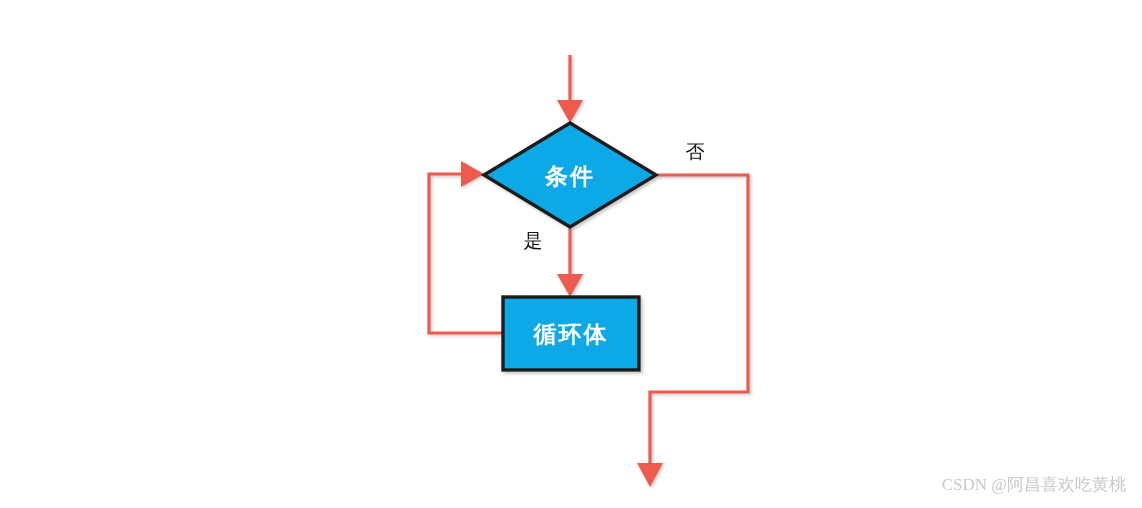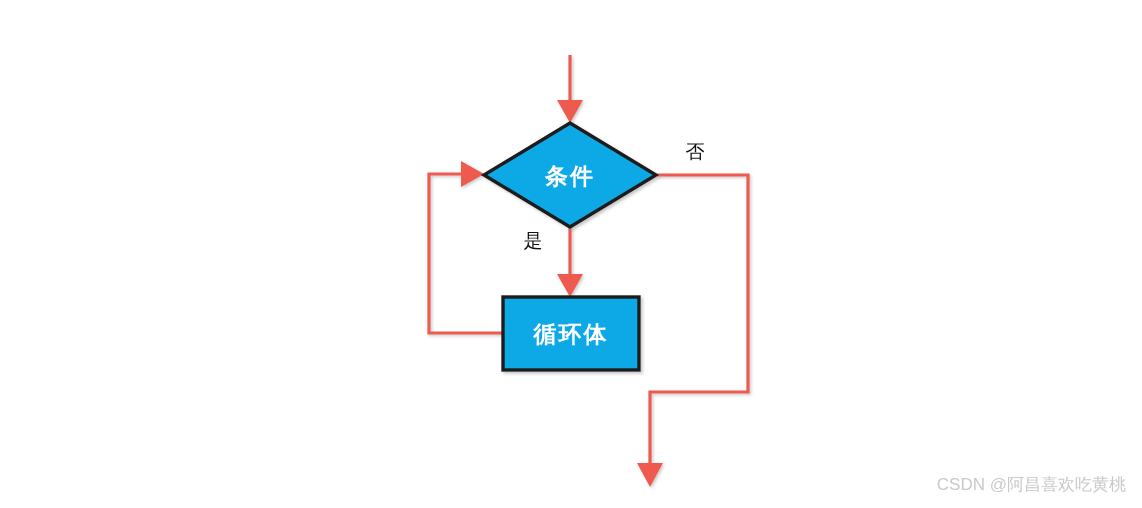--- a/index.html
+++ b/index.html
@@ -43,21 +43,21 @@
     font-weight: 400;
     text-anchor: middle;
     dominant-baseline: middle;
   }
   .watermark {
     position: absolute;
     right: 16px;
     bottom: 12px;
     color: #c9c9c9;
     font-size: 17px;
-    font-family: Liberation Sans, sans-serif;
+    font-family: Liberation Serif, serif;
     white-space: nowrap;
     user-select: none;
   }
 </style>
 </head>
 <body>
 
 <div id="canvas-root">
 
   <svg id="flow-svg" viewBox="0 0 1142 508">

